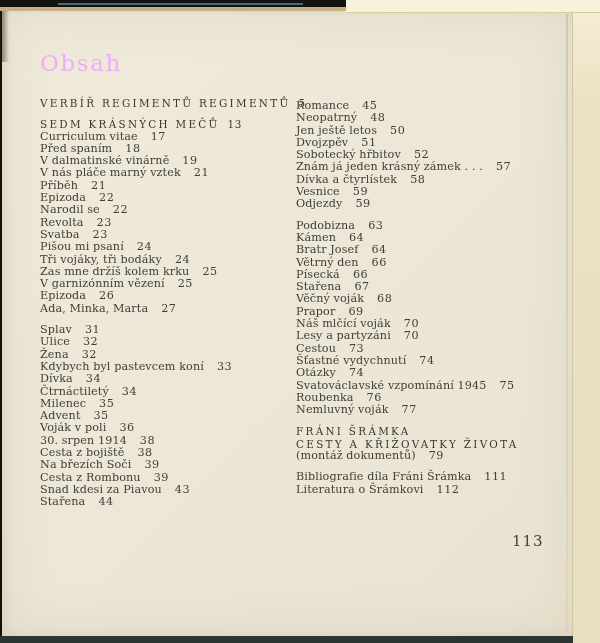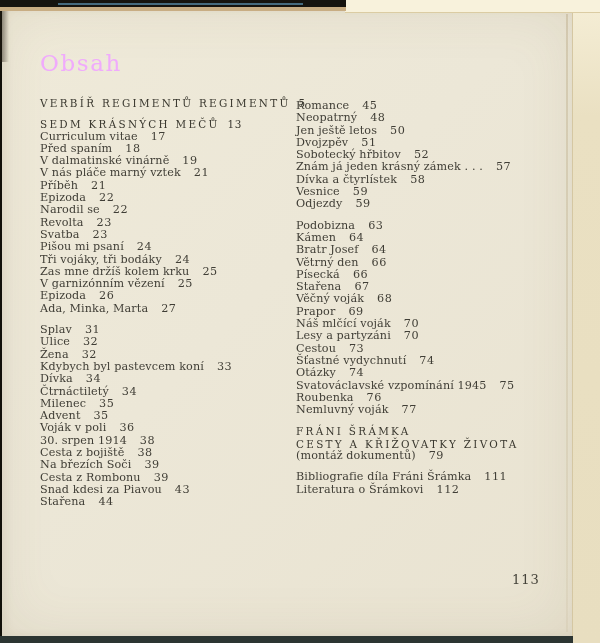--- a/index.html
+++ b/index.html
@@ -42,22 +42,22 @@
   }
   .col{position:absolute;top:97px;color:#403e36;}
   .col-left{left:40px;width:252px;}
   .col-right{left:296px;width:275px;padding-top:3px;}
   .row{line-height:12.3px;font-size:11.2px;letter-spacing:.1px;white-space:nowrap;}
   .row.heading{font-size:10.4px;letter-spacing:2.3px;color:#3a382f;}
   .row .num{margin-left:13px;letter-spacing:.5px;}
   .row.heading .num{margin-left:8px;letter-spacing:.5px;}
   .gap{height:9px;}
   .folio{
-    position:absolute;left:512px;top:572px;
-    font-size:13px;letter-spacing:1px;color:#45433a;
+    position:absolute;left:512px;top:532px;
+    font-size:15px;letter-spacing:1px;color:#45433a;
   }
 </style>
 </head>
 <body>
 
 <div class="page"></div>
 <div class="corner-shadow"></div>
 <div class="right-strip"></div>
 <div class="edge-crease"></div>
 <div class="top-right-pale"></div>

